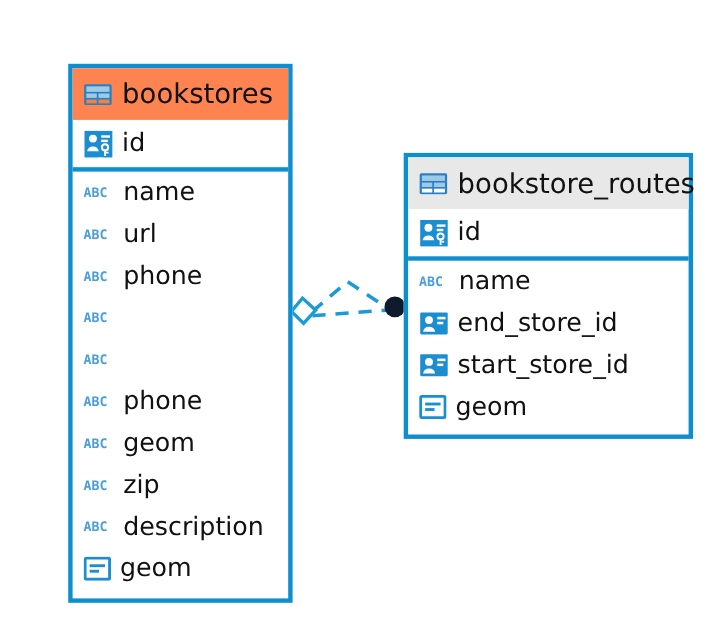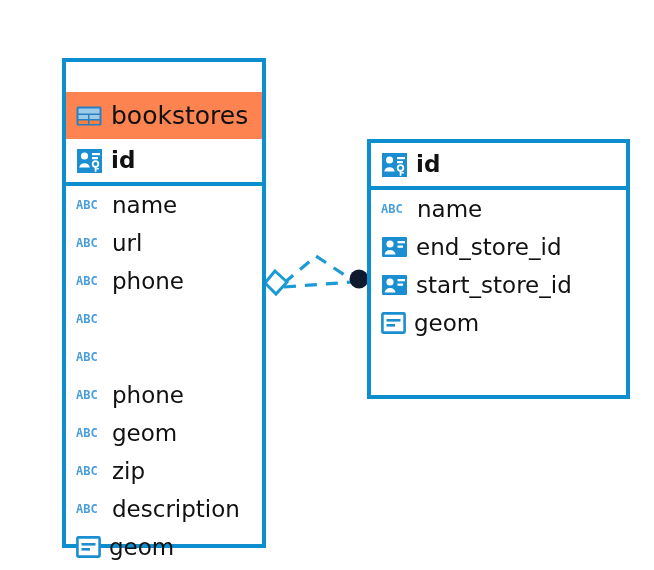--- a/index.html
+++ b/index.html
@@ -25,21 +25,20 @@
     background: #ffffff;
     border: 4px solid #0d8ecf;
   }
   .entity-header {
     display: flex;
     align-items: center;
     box-sizing: border-box;
     height: 47px;
     padding: 0 8px 0 10px;
     gap: 9px;
-    margin-top: 30px;
   }
   .entity-header.accent-orange { background: #fd8451; }
   .entity-header.accent-gray   { background: #e8e8e8; }
   .entity-title {
     font-size: 25px;
     color: #111111;
     line-height: 1;
     white-space: nowrap;
   }
 
@@ -53,21 +52,21 @@
     padding: 0 8px 0 10px;
     gap: 8px;
   }
   .field.pk { height: 43px; }
   .field-name {
     font-size: 23px;
     color: #111111;
     line-height: 1;
     white-space: nowrap;
   }
-  .field.pk .field-name { font-weight: bold; }
+  .field.pk .field-name { font-weight: normal; }
   .pk-separator {
     height: 4px;
     background: #0d8ecf;
     margin: 0;
   }
 
   
   .icon {
     flex: 0 0 auto;
     display: block;
@@ -196,20 +195,31 @@
           <rect x="5.5" y="12" width="8.5" height="2.6" fill="#1b8ed1"></rect>
         </svg>
         <span class="field-name">geom</span>
       </div>
 
     </div>
   </div>
 
   <div class="entity" style="left:367px; top:139px; width:263px; height:260px;">
 
+    <div class="entity-header accent-gray">
+      <svg class="icon icon-table" viewBox="0 0 26 20" xmlns="http://www.w3.org/2000/svg">
+        <rect x="0.5" y="0.5" width="25" height="19" rx="1.5" fill="#2a7fc4"></rect>
+        <rect x="2.5" y="2.5" width="21" height="5" fill="#9ccbe8"></rect>
+        <rect x="2.5" y="9" width="9.5" height="4" fill="#9ccbe8"></rect>
+        <rect x="13.5" y="9" width="10" height="4" fill="#9ccbe8"></rect>
+        <rect x="2.5" y="14.5" width="9.5" height="3.5" fill="#ffffff"></rect>
+        <rect x="13.5" y="14.5" width="10" height="3.5" fill="#ffffff"></rect>
+      </svg>
+      <span class="entity-title">bookstore_routes</span>
+    </div>
 
     <div class="field-list">
 
       <div class="field pk">
         <svg class="icon icon-card" viewBox="0 0 27 26" xmlns="http://www.w3.org/2000/svg">
           <rect x="1" y="1" width="25" height="24" fill="#1b8ed1"></rect>
           <circle cx="8.5" cy="8" r="3.6" fill="#ffffff"></circle>
           <path d="M3.2 19.5 a5.4 5.4 0 0 1 10.6 0 Z" fill="#ffffff"></path>
           <rect x="16" y="5" width="8" height="2.2" fill="#ffffff"></rect>
           <rect x="16" y="9" width="6" height="2.2" fill="#ffffff"></rect>

